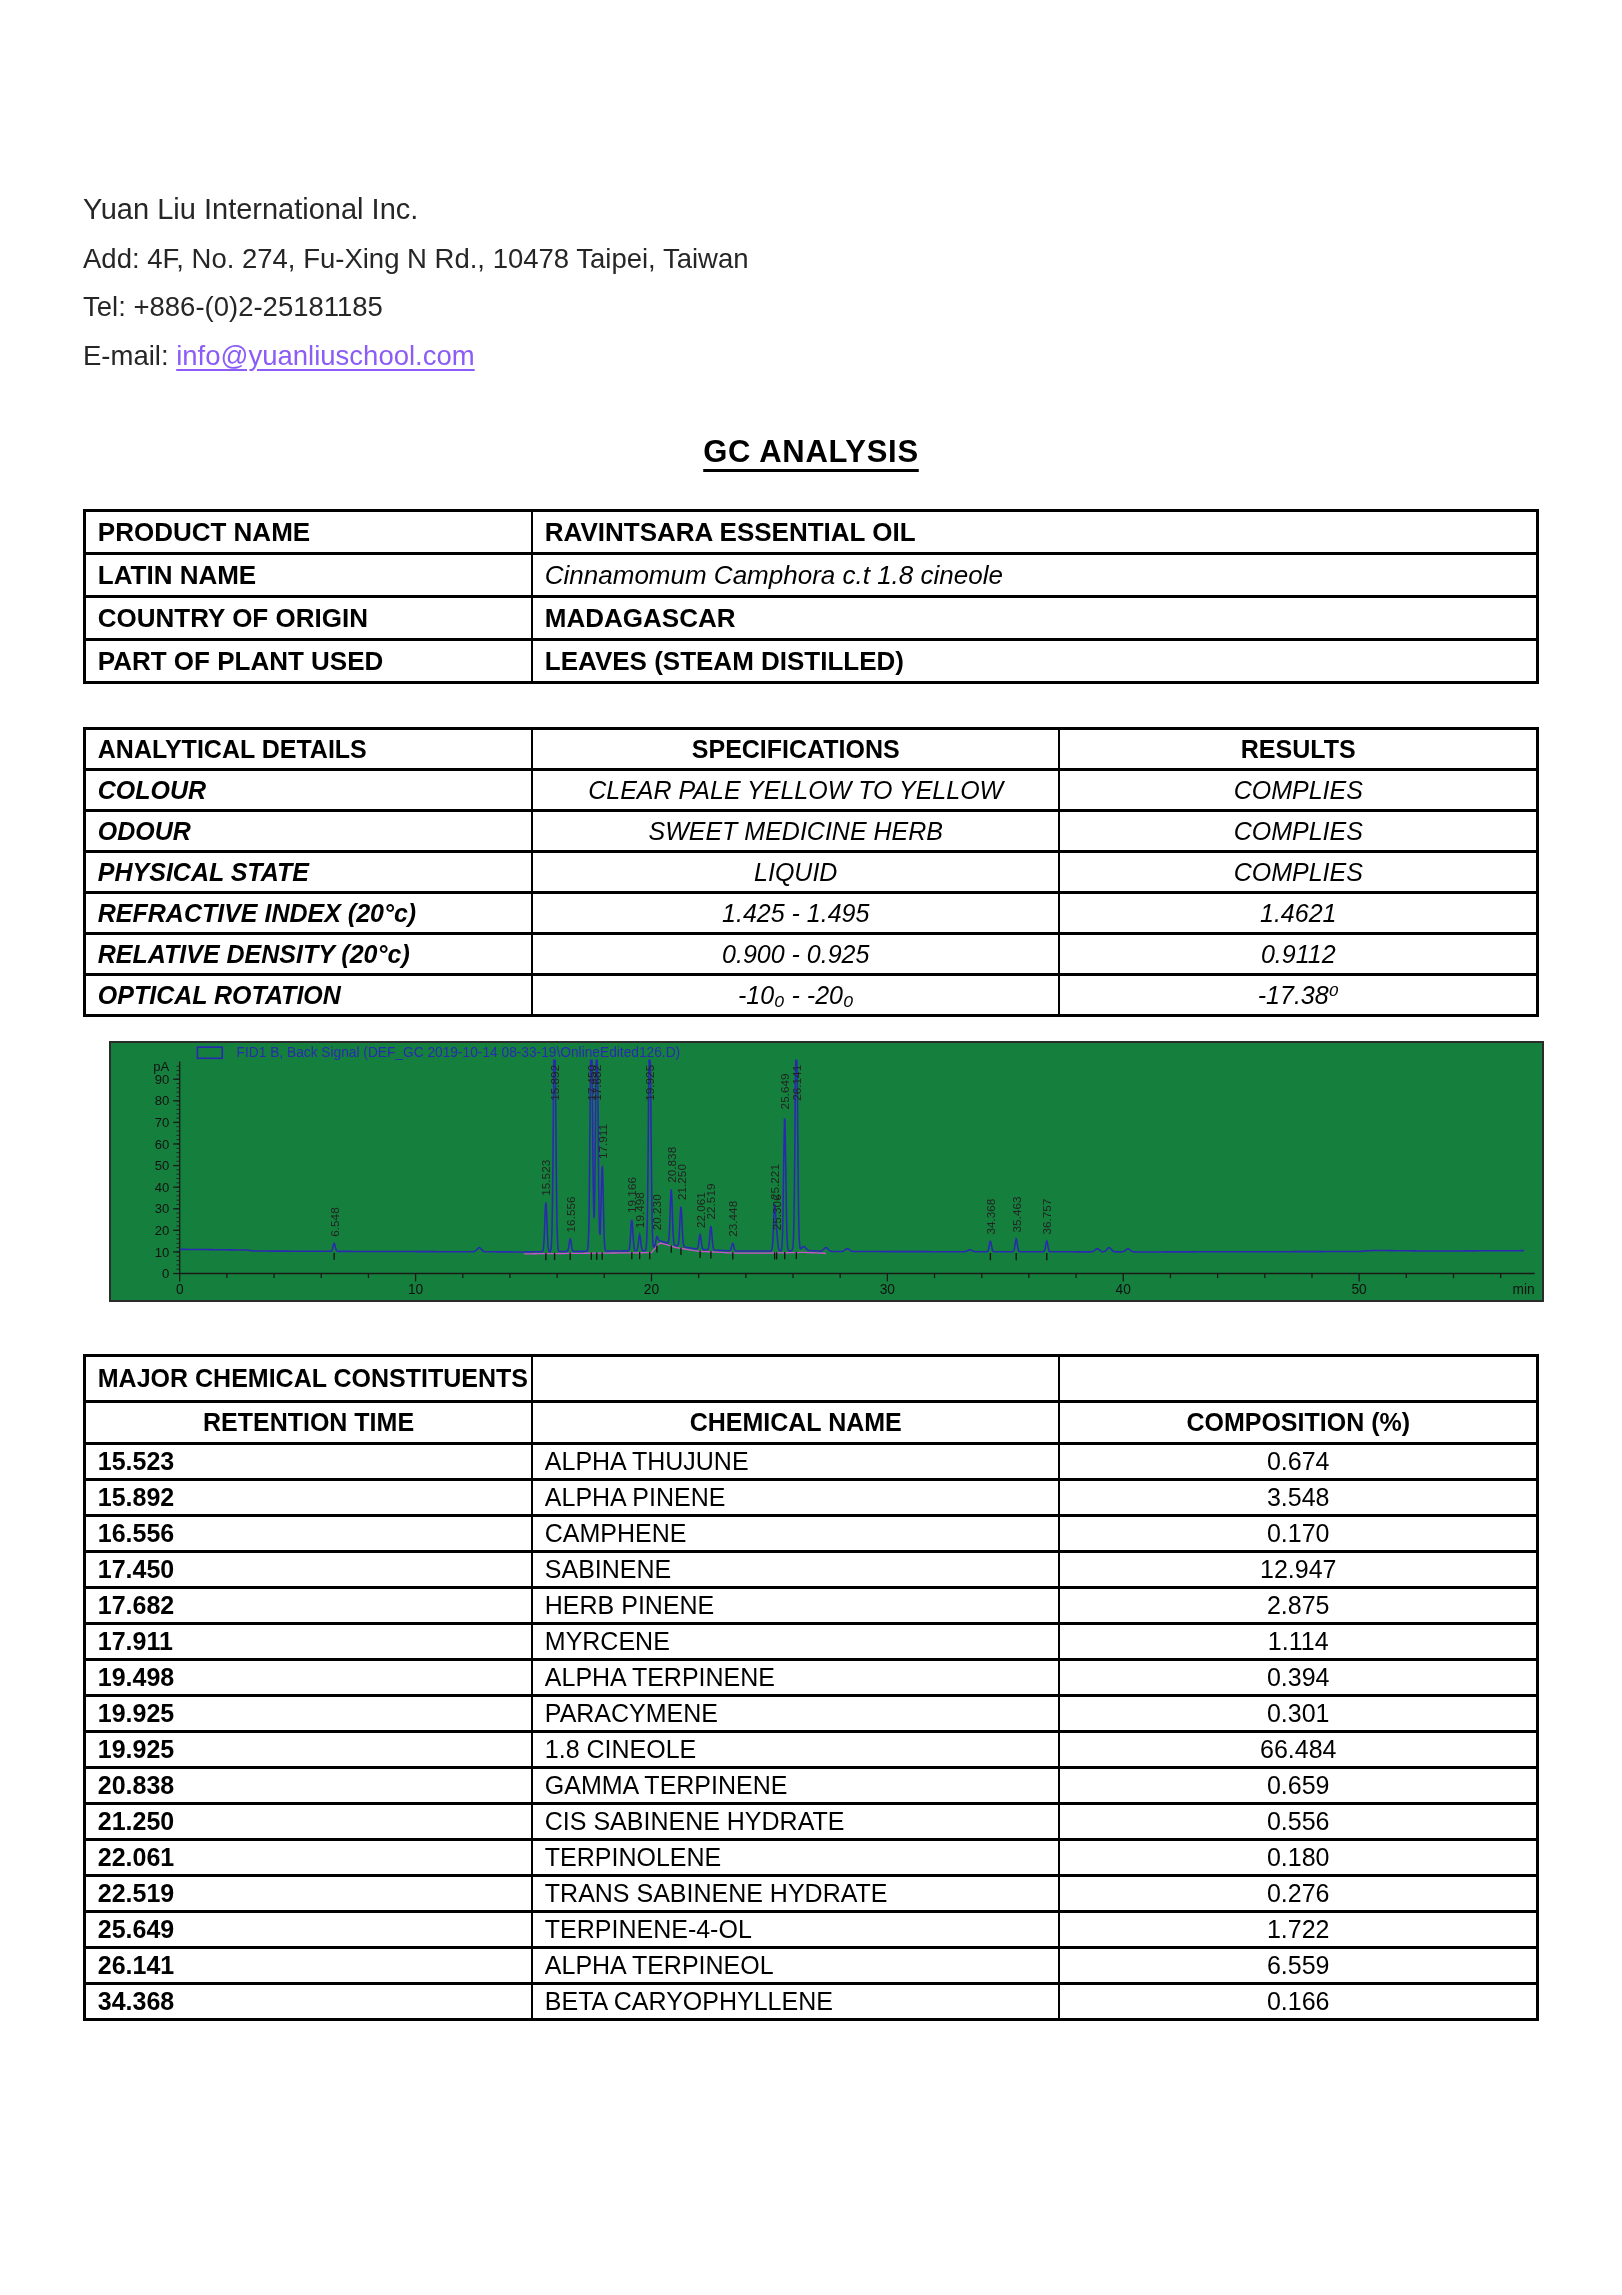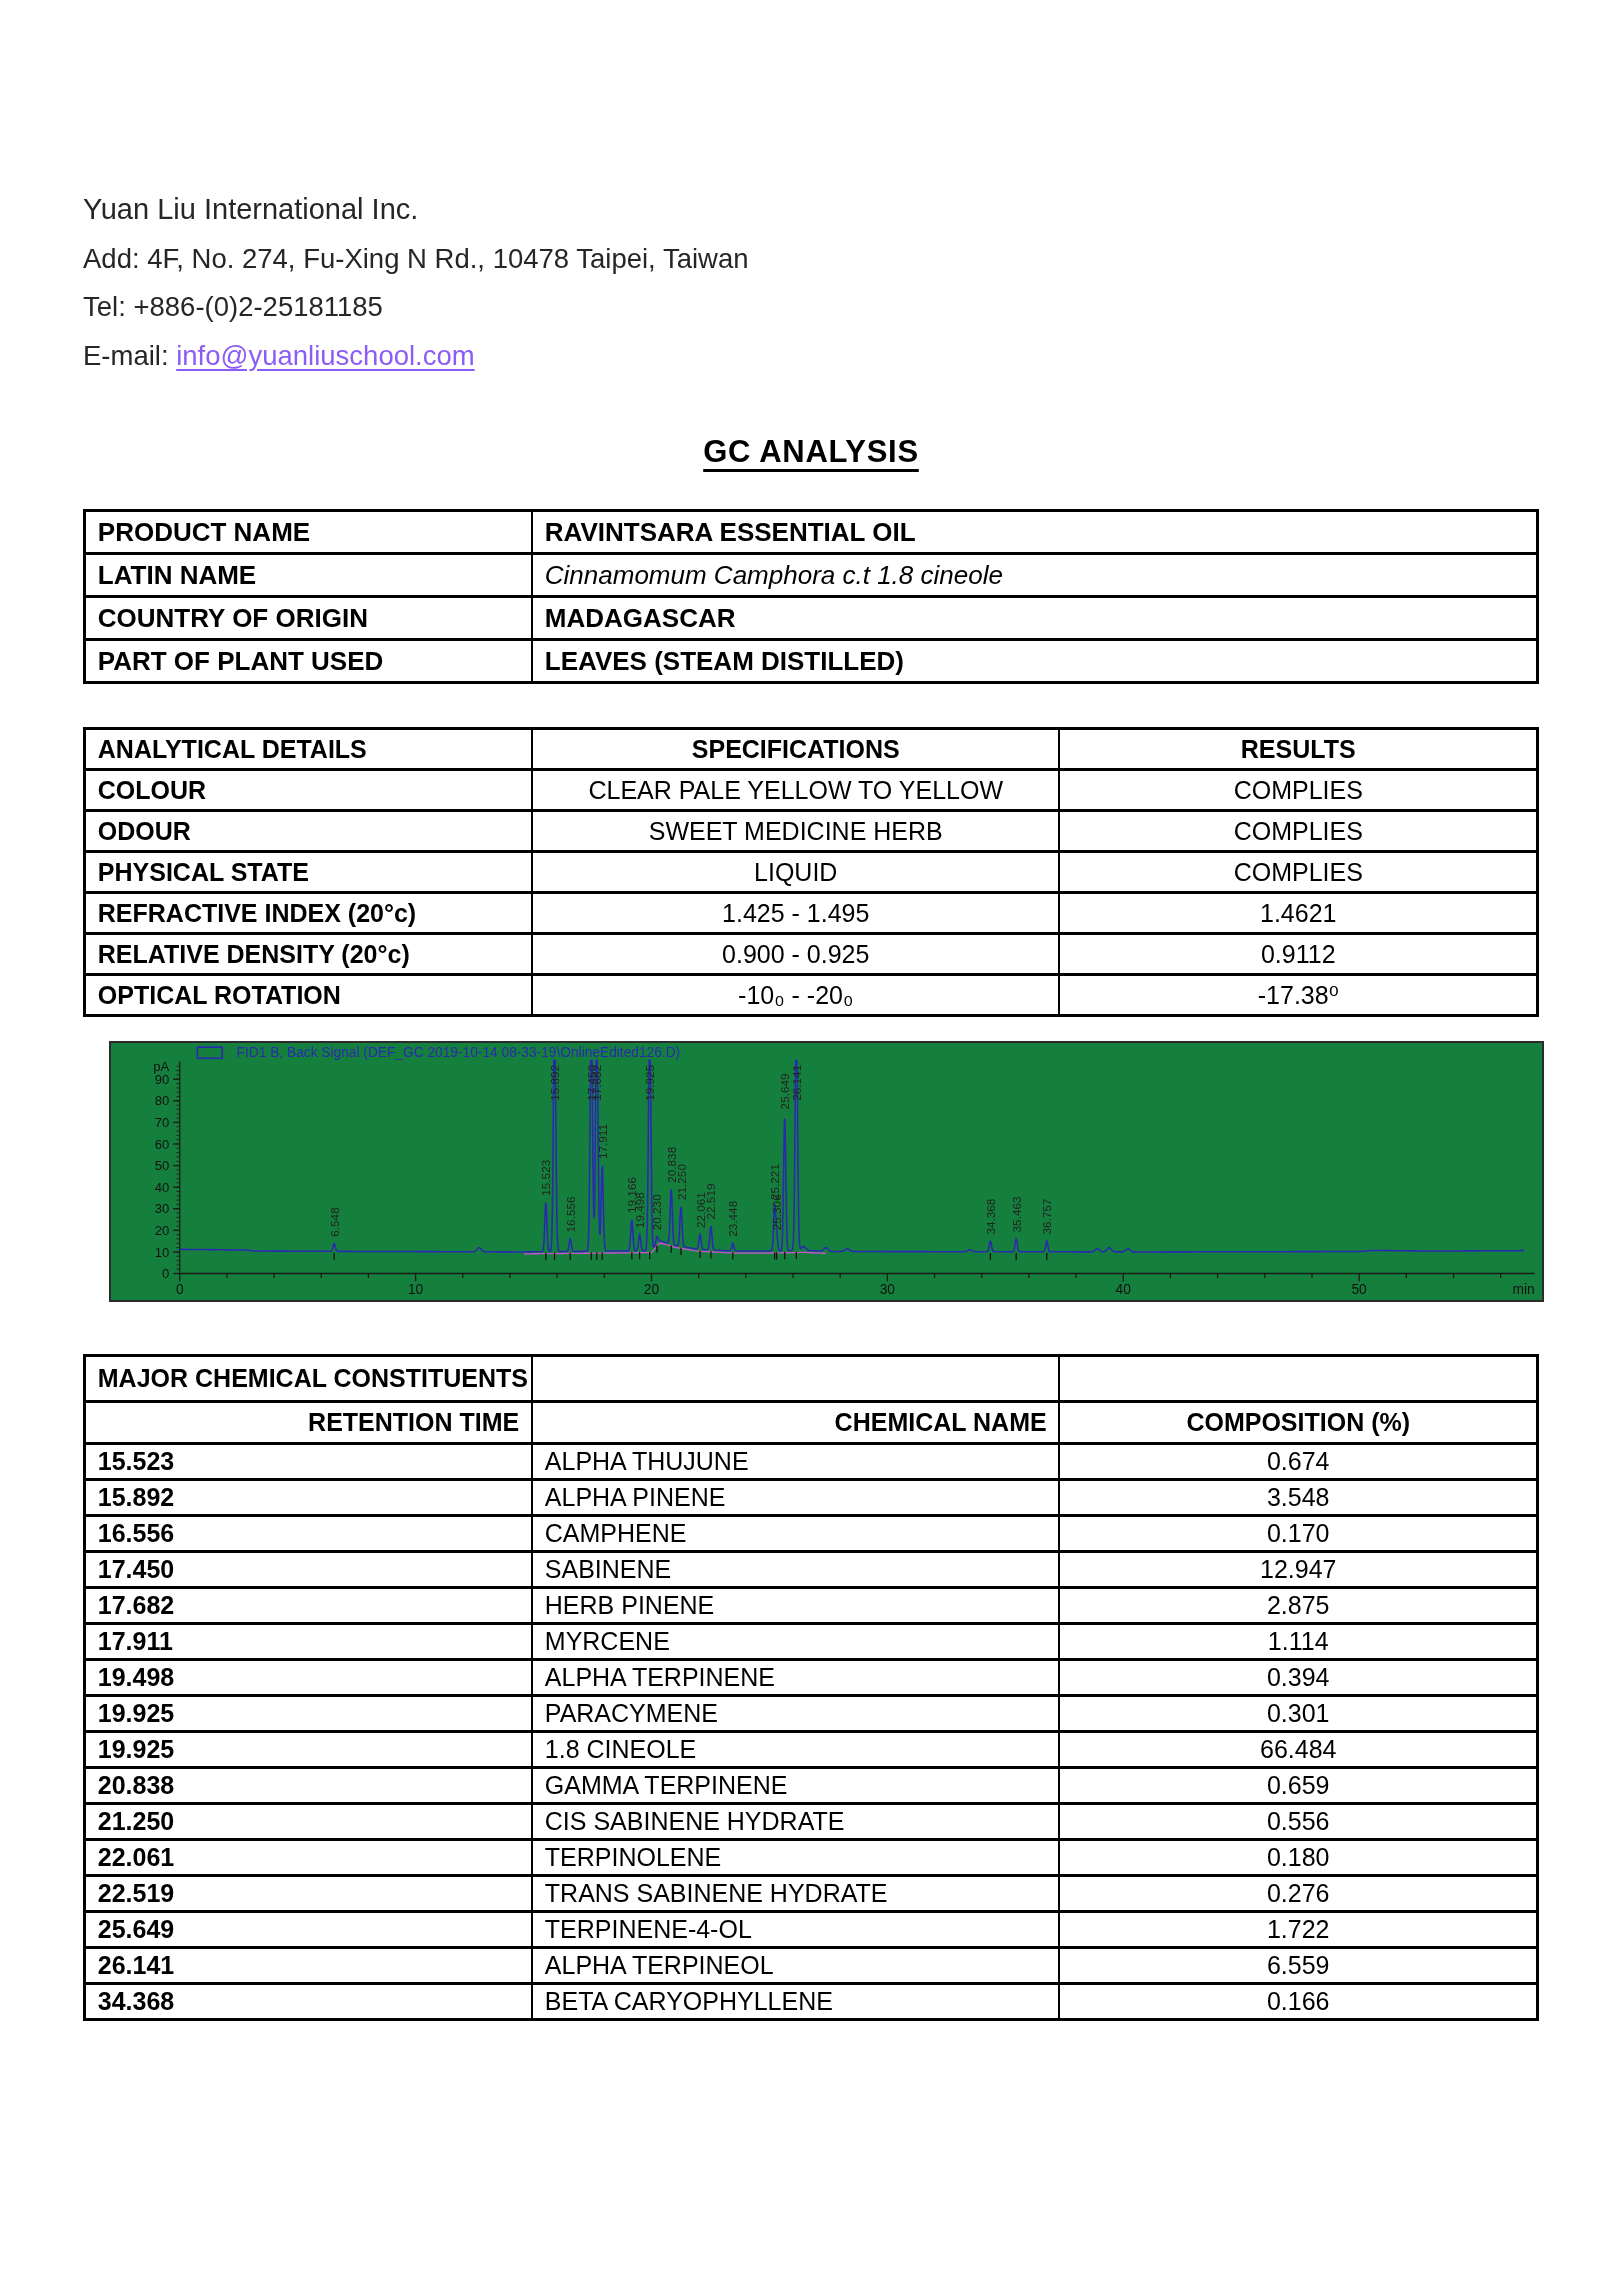--- a/index.html
+++ b/index.html
@@ -33,36 +33,36 @@
   .ctr{text-align:center;font-weight:400;}
   .plain{text-align:left;font-weight:400;}
   .val-bold{font-weight:700;text-align:left;}
   .italic{font-style:italic;font-weight:400;}
 
   #product-table{margin-top:39px;}
   #product-table td{height:40px;font-size:26px;}
 
   #analysis-table{margin-top:43px;}
   #analysis-table th{height:38px;}
-  #analysis-table td{height:38px;}
+  #analysis-table td{height:38px;font-style:italic;}
   #analysis-table th.c1{text-align:left;}
   #analysis-table th.c2,#analysis-table th.c3{text-align:center;}
 
   
   .chromo-panel{
     margin:23.6px 0 0 26px;width:1431px;height:257px;
     border:2px solid #2b2b2b;background:#15803d;position:relative;
   }
   .chromo-panel svg{display:block;}
 
   #constituents-table{margin-top:52px;}
   #constituents-table th{height:39px;}
   #constituents-table td{height:33px;}
   #constituents-table .title-row td{height:43px;}
-  #constituents-table th.c1,#constituents-table th.c2{text-align:right;}
+  #constituents-table th.c1,#constituents-table th.c2{text-align:center;}
   #constituents-table th.c3{text-align:center;}
 </style>
 </head>
 <body>
 
 <div class="page">
 
   <div>
     <p class="hdr-line company">Yuan Liu International Inc.</p>
     <p class="hdr-line">Add: 4F, No. 274, Fu-Xing N Rd., 10478 Taipei, Taiwan</p>

